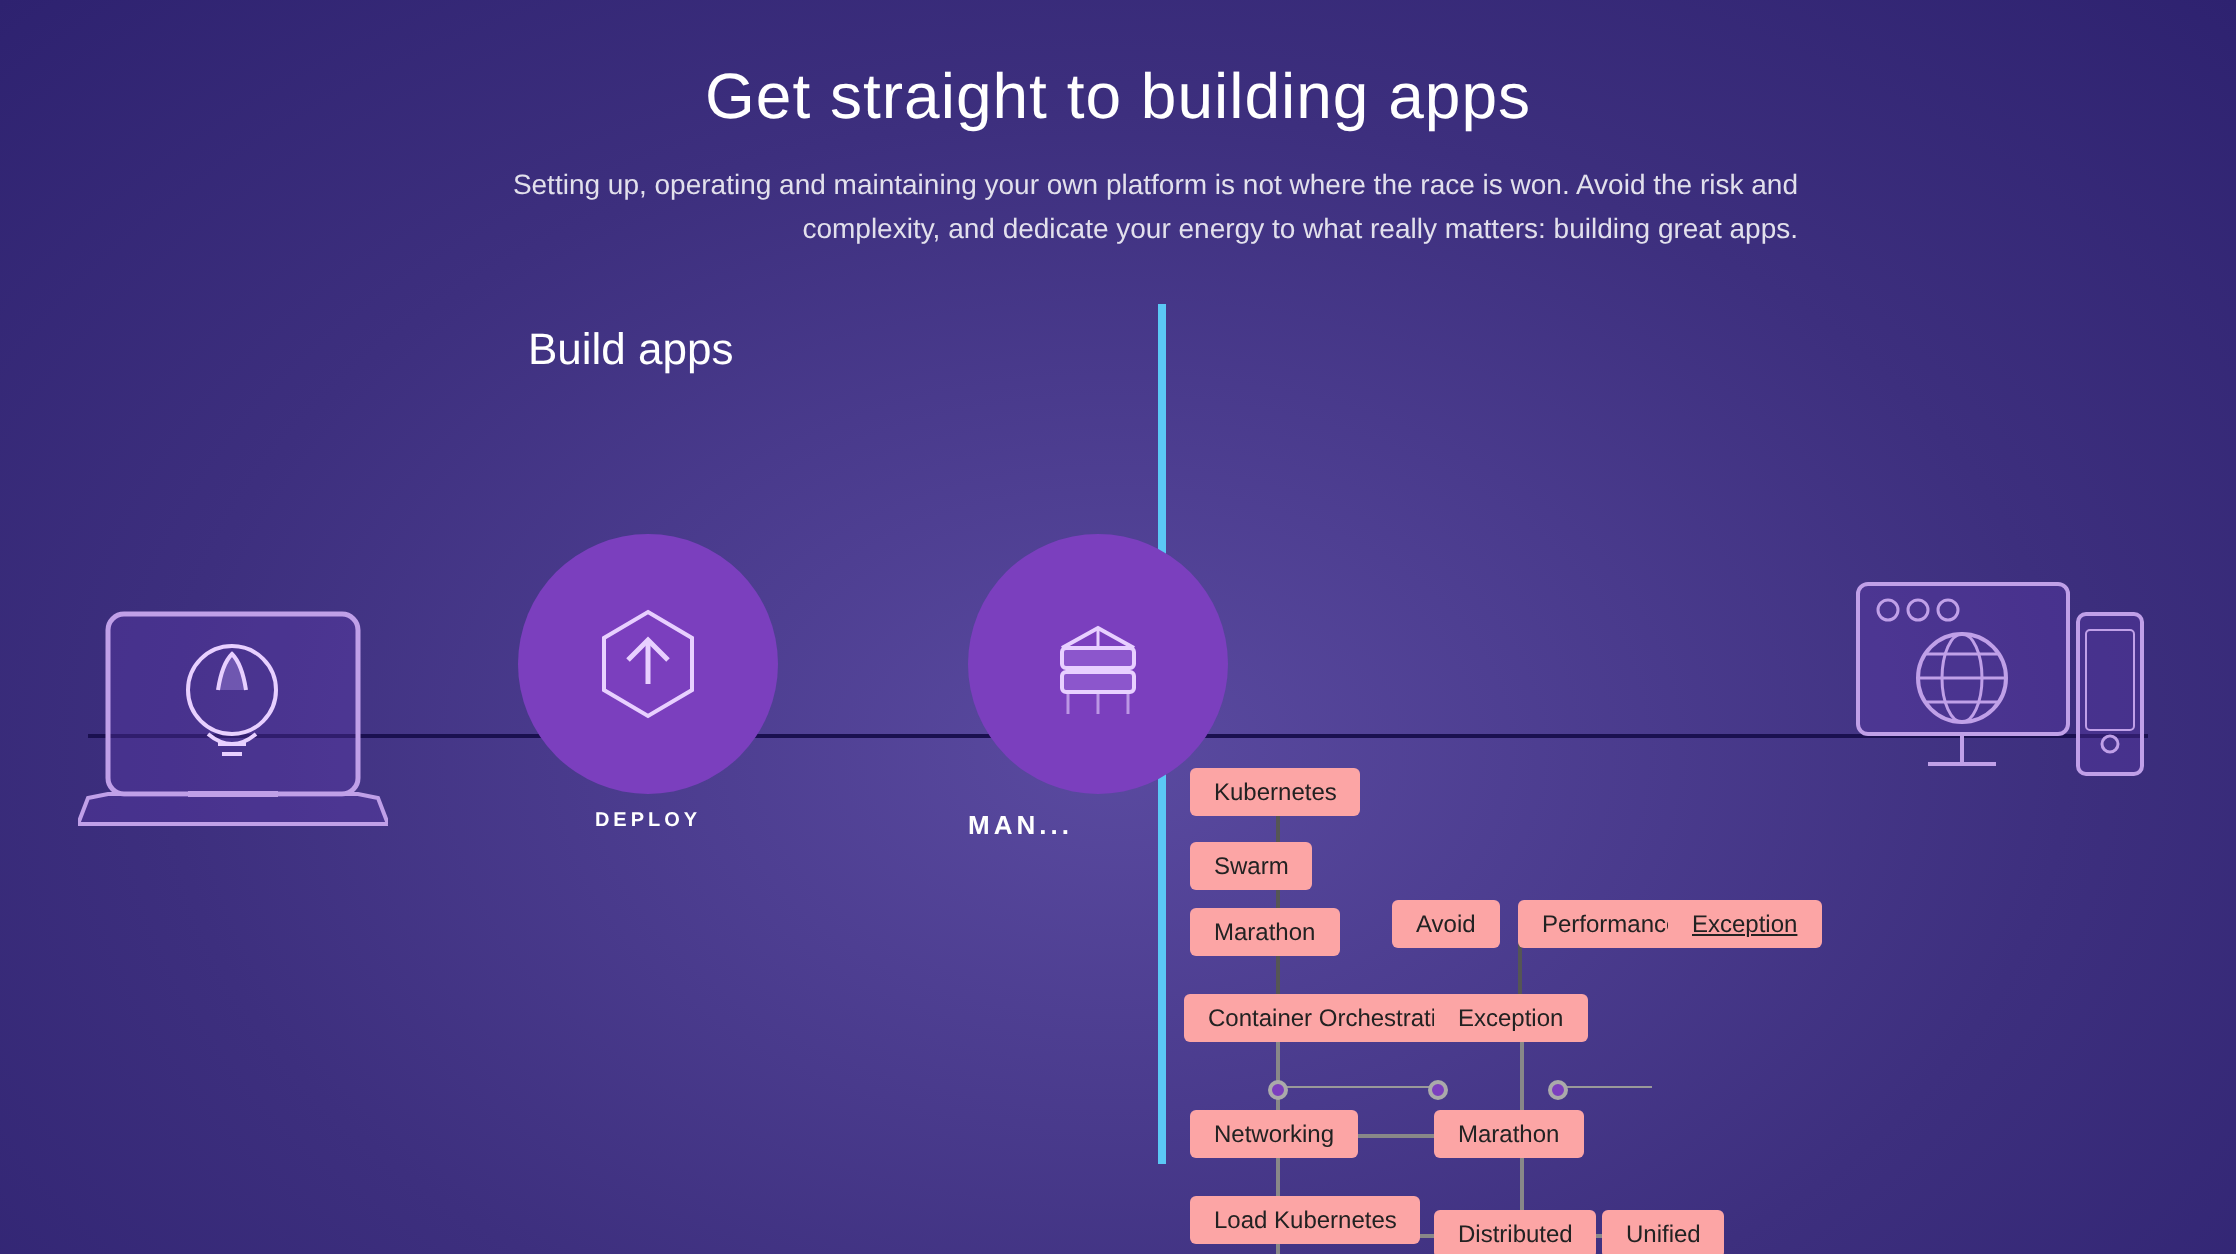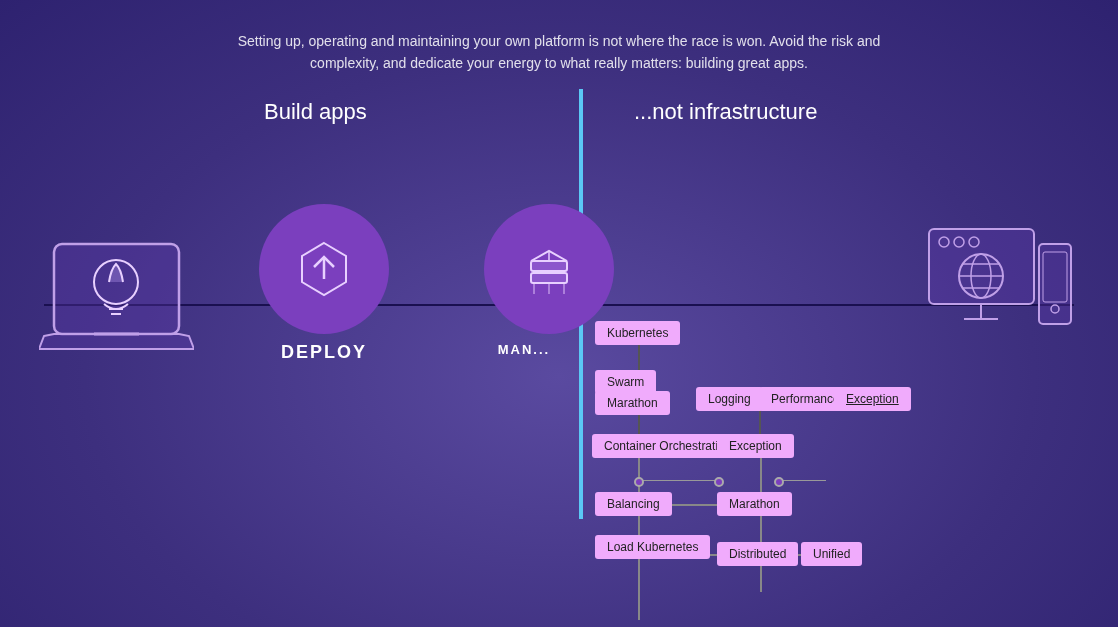--- a/index.html
+++ b/index.html
@@ -32,24 +32,24 @@
       color: #ffffff;
       font-size: 32px;
       font-weight: 400;
       letter-spacing: 0.5px;
       margin-bottom: 14px;
     }
 
     .subtext {
       color: rgba(255,255,255,0.85);
       font-size: 14px;
-      text-align: center;
+      text-align: right;
       max-width: 680px;
       line-height: 1.6;
-      margin-bottom: 14px;
+      margin-bottom: 26px;
     }
 
     .diagram-area {
       position: relative;
       width: 1090px;
       height: 430px;
       display: flex;
       align-items: flex-start;
       justify-content: center;
     }
@@ -107,21 +107,21 @@
       height: 60px;
     }
 
     .deploy-label {
       position: absolute;
       left: 245px;
       top: 253px;
       width: 130px;
       text-align: center;
       color: #ffffff;
-      font-size: 18px;
+      font-size: 10px;
       font-weight: 600;
       letter-spacing: 2px;
       z-index: 4;
     }
 
     
     .laptop-icon {
       position: absolute;
       left: 25px;
       top: 145px;
@@ -149,32 +149,32 @@
       align-items: center;
       justify-content: center;
       z-index: 6;
     }
 
     .manage-label {
       position: absolute;
       left: 470px;
       top: 253px;
       width: 80px;
-      text-align: center;
+      text-align: left;
       color: #ffffff;
       font-size: 13px;
       font-weight: 600;
       letter-spacing: 2px;
       z-index: 4;
     }
 
     
     .box {
       position: absolute;
-      background: #f0abfc;
+      background: #fca5a5;
       color: #222;
       font-size: 12px;
       padding: 5px 12px;
       border-radius: 3px;
       white-space: nowrap;
       z-index: 7;
       font-weight: 500;
     }
 
     
@@ -195,30 +195,30 @@
       z-index: 8;
     }
   </style>
 </head>
 <body>
 
 <div class="bg"></div>
 
 <div class="content">
 
+  <h1 class="headline">Get straight to building apps</h1>
   <p class="subtext">Setting up, operating and maintaining your own platform is not where the race is won. Avoid the risk and complexity, and dedicate your energy to what really matters: building great apps.</p>
 
   <div class="diagram-area">
 
     <div class="h-line"></div>
 
     <div class="divider-line"></div>
 
     <div class="section-label left">Build apps</div>
-    <div class="section-label right">...not infrastructure</div>
 
     <div class="laptop-icon">
       <svg width="155" height="130" viewBox="0 0 155 130" fill="none">
 
         <rect x="15" y="10" width="125" height="90" rx="8" stroke="#c0a0e8" stroke-width="2.5" fill="rgba(100,60,180,0.3)"></rect>
 
         <circle cx="77" cy="48" r="22" stroke="#e8d0ff" stroke-width="2" fill="none"></circle>
         <path d="M65 70 Q77 80 89 70" stroke="#e8d0ff" stroke-width="2" fill="none"></path>
         <line x1="70" y1="75" x2="84" y2="75" stroke="#e8d0ff" stroke-width="2"></line>
         <line x1="72" y1="80" x2="82" y2="80" stroke="#e8d0ff" stroke-width="2"></line>
@@ -276,37 +276,37 @@
         <rect x="115" y="20" width="32" height="80" rx="4" stroke="#c0a0e8" stroke-width="2" fill="rgba(100,60,180,0.3)"></rect>
         <rect x="119" y="28" width="24" height="50" rx="2" stroke="#c0a0e8" stroke-width="1" fill="none"></rect>
         <circle cx="131" cy="85" r="4" stroke="#c0a0e8" stroke-width="1.5" fill="none"></circle>
       </svg>
     </div>
 
     <div class="box" style="left:578px; top:345px;">Container Orchestration</div>
 
     <div class="box" style="left:581px; top:232px;">Kubernetes</div>
 
-    <div class="box" style="left:581px; top:281px;">Swarm</div>
+    <div class="box" style="left:581px; top:269px;">Swarm</div>
 
     <div class="box" style="left:581px; top:302px;">Marathon</div>
 
     <div class="connector" style="left:624px; top:248px; width:2px; height:100px;"></div>
     <div class="connector" style="left:624px; top:348px; width:2px; height:0px;"></div>
 
     <div class="box" style="left:703px; top:345px;">Exception</div>
 
-    <div class="box" style="left:682px; top:298px;">Logging</div>
+    <div class="box" style="left:682px; top:298px;">Avoid</div>
     <div class="box" style="left:745px; top:298px;">Performance</div>
     <div class="box" style="left:820px; top:298px;text-decoration:underline;">Exception</div>
 
     <div class="connector" style="left:745px; top:310px; width:130px; height:2px;"></div>
     <div class="connector" style="left:745px; top:310px; width:2px; height:37px;"></div>
 
-    <div class="box" style="left:581px; top:403px;">Balancing</div>
+    <div class="box" style="left:581px; top:403px;">Networking</div>
 
     <div class="box" style="left:703px; top:403px;">Marathon</div>
 
     <div class="dot" style="left:620px; top:388px;"></div>
     <div class="dot" style="left:700px; top:388px;"></div>
     <div class="dot" style="left:760px; top:388px;"></div>
 
     <div class="connector" style="left:622px; top:391px; width:80px; height:1px; background:#999;"></div>
     <div class="connector" style="left:762px; top:391px; width:50px; height:1px; background:#999;"></div>
 

